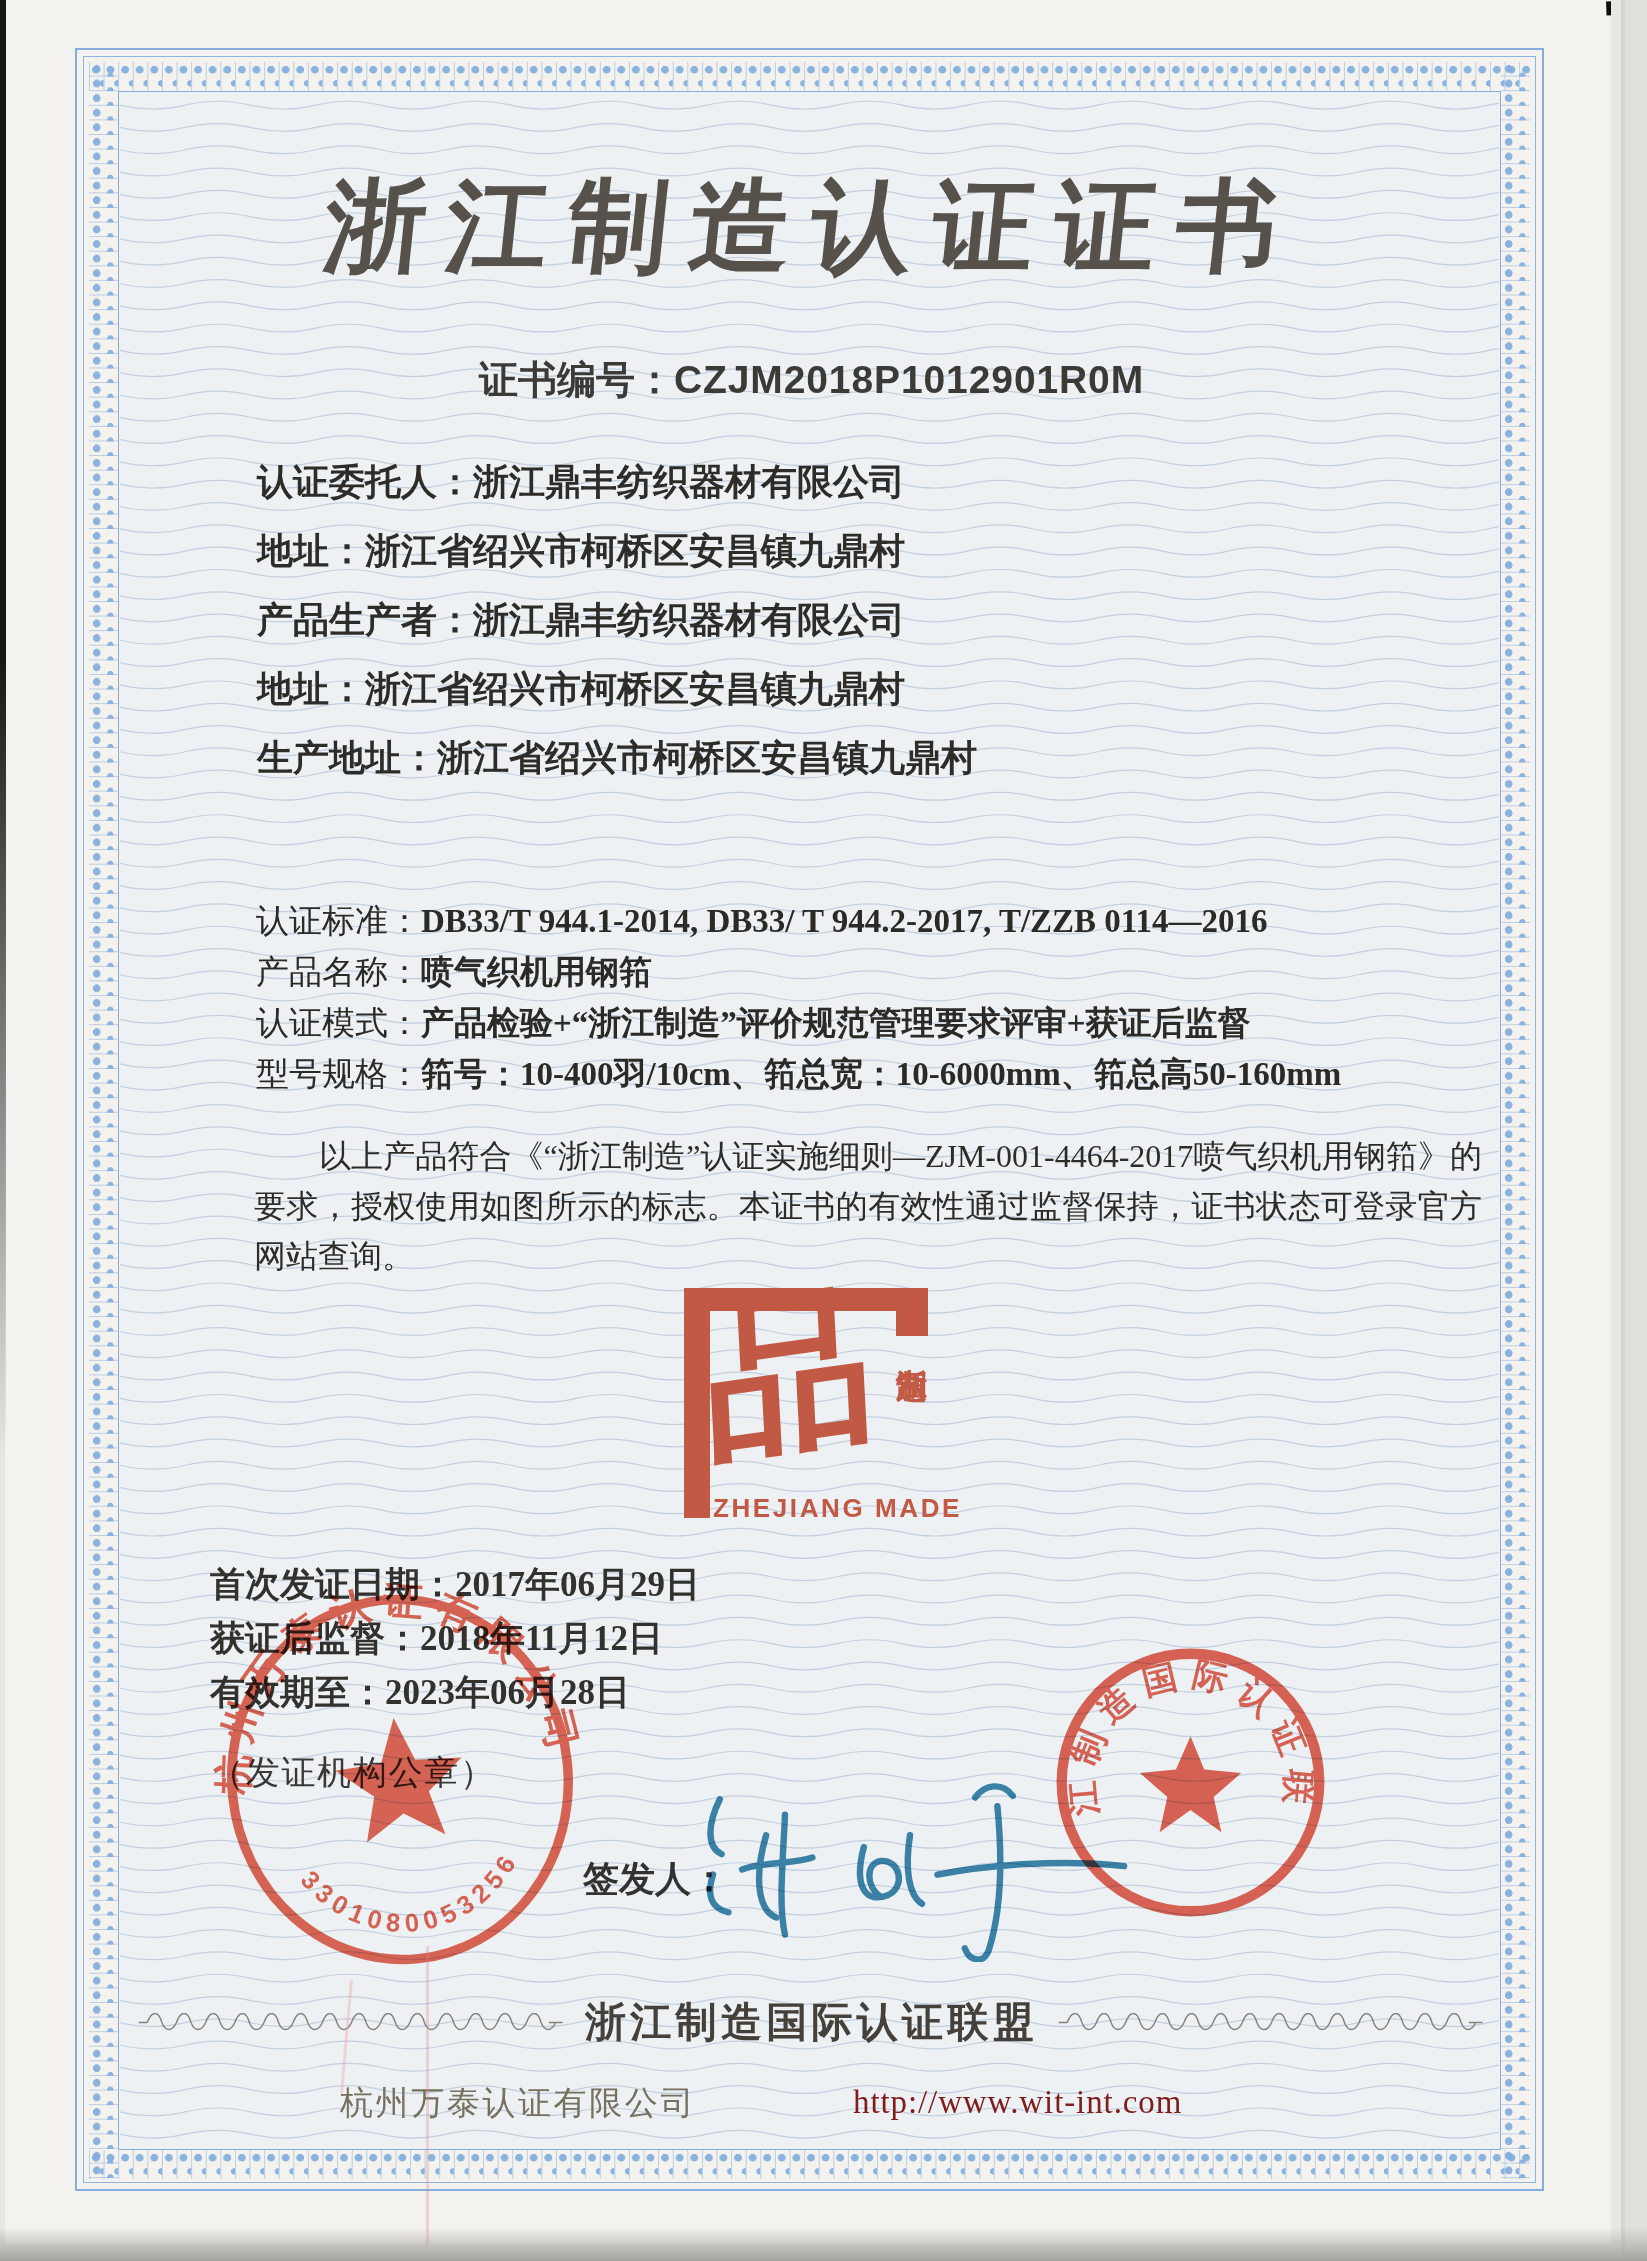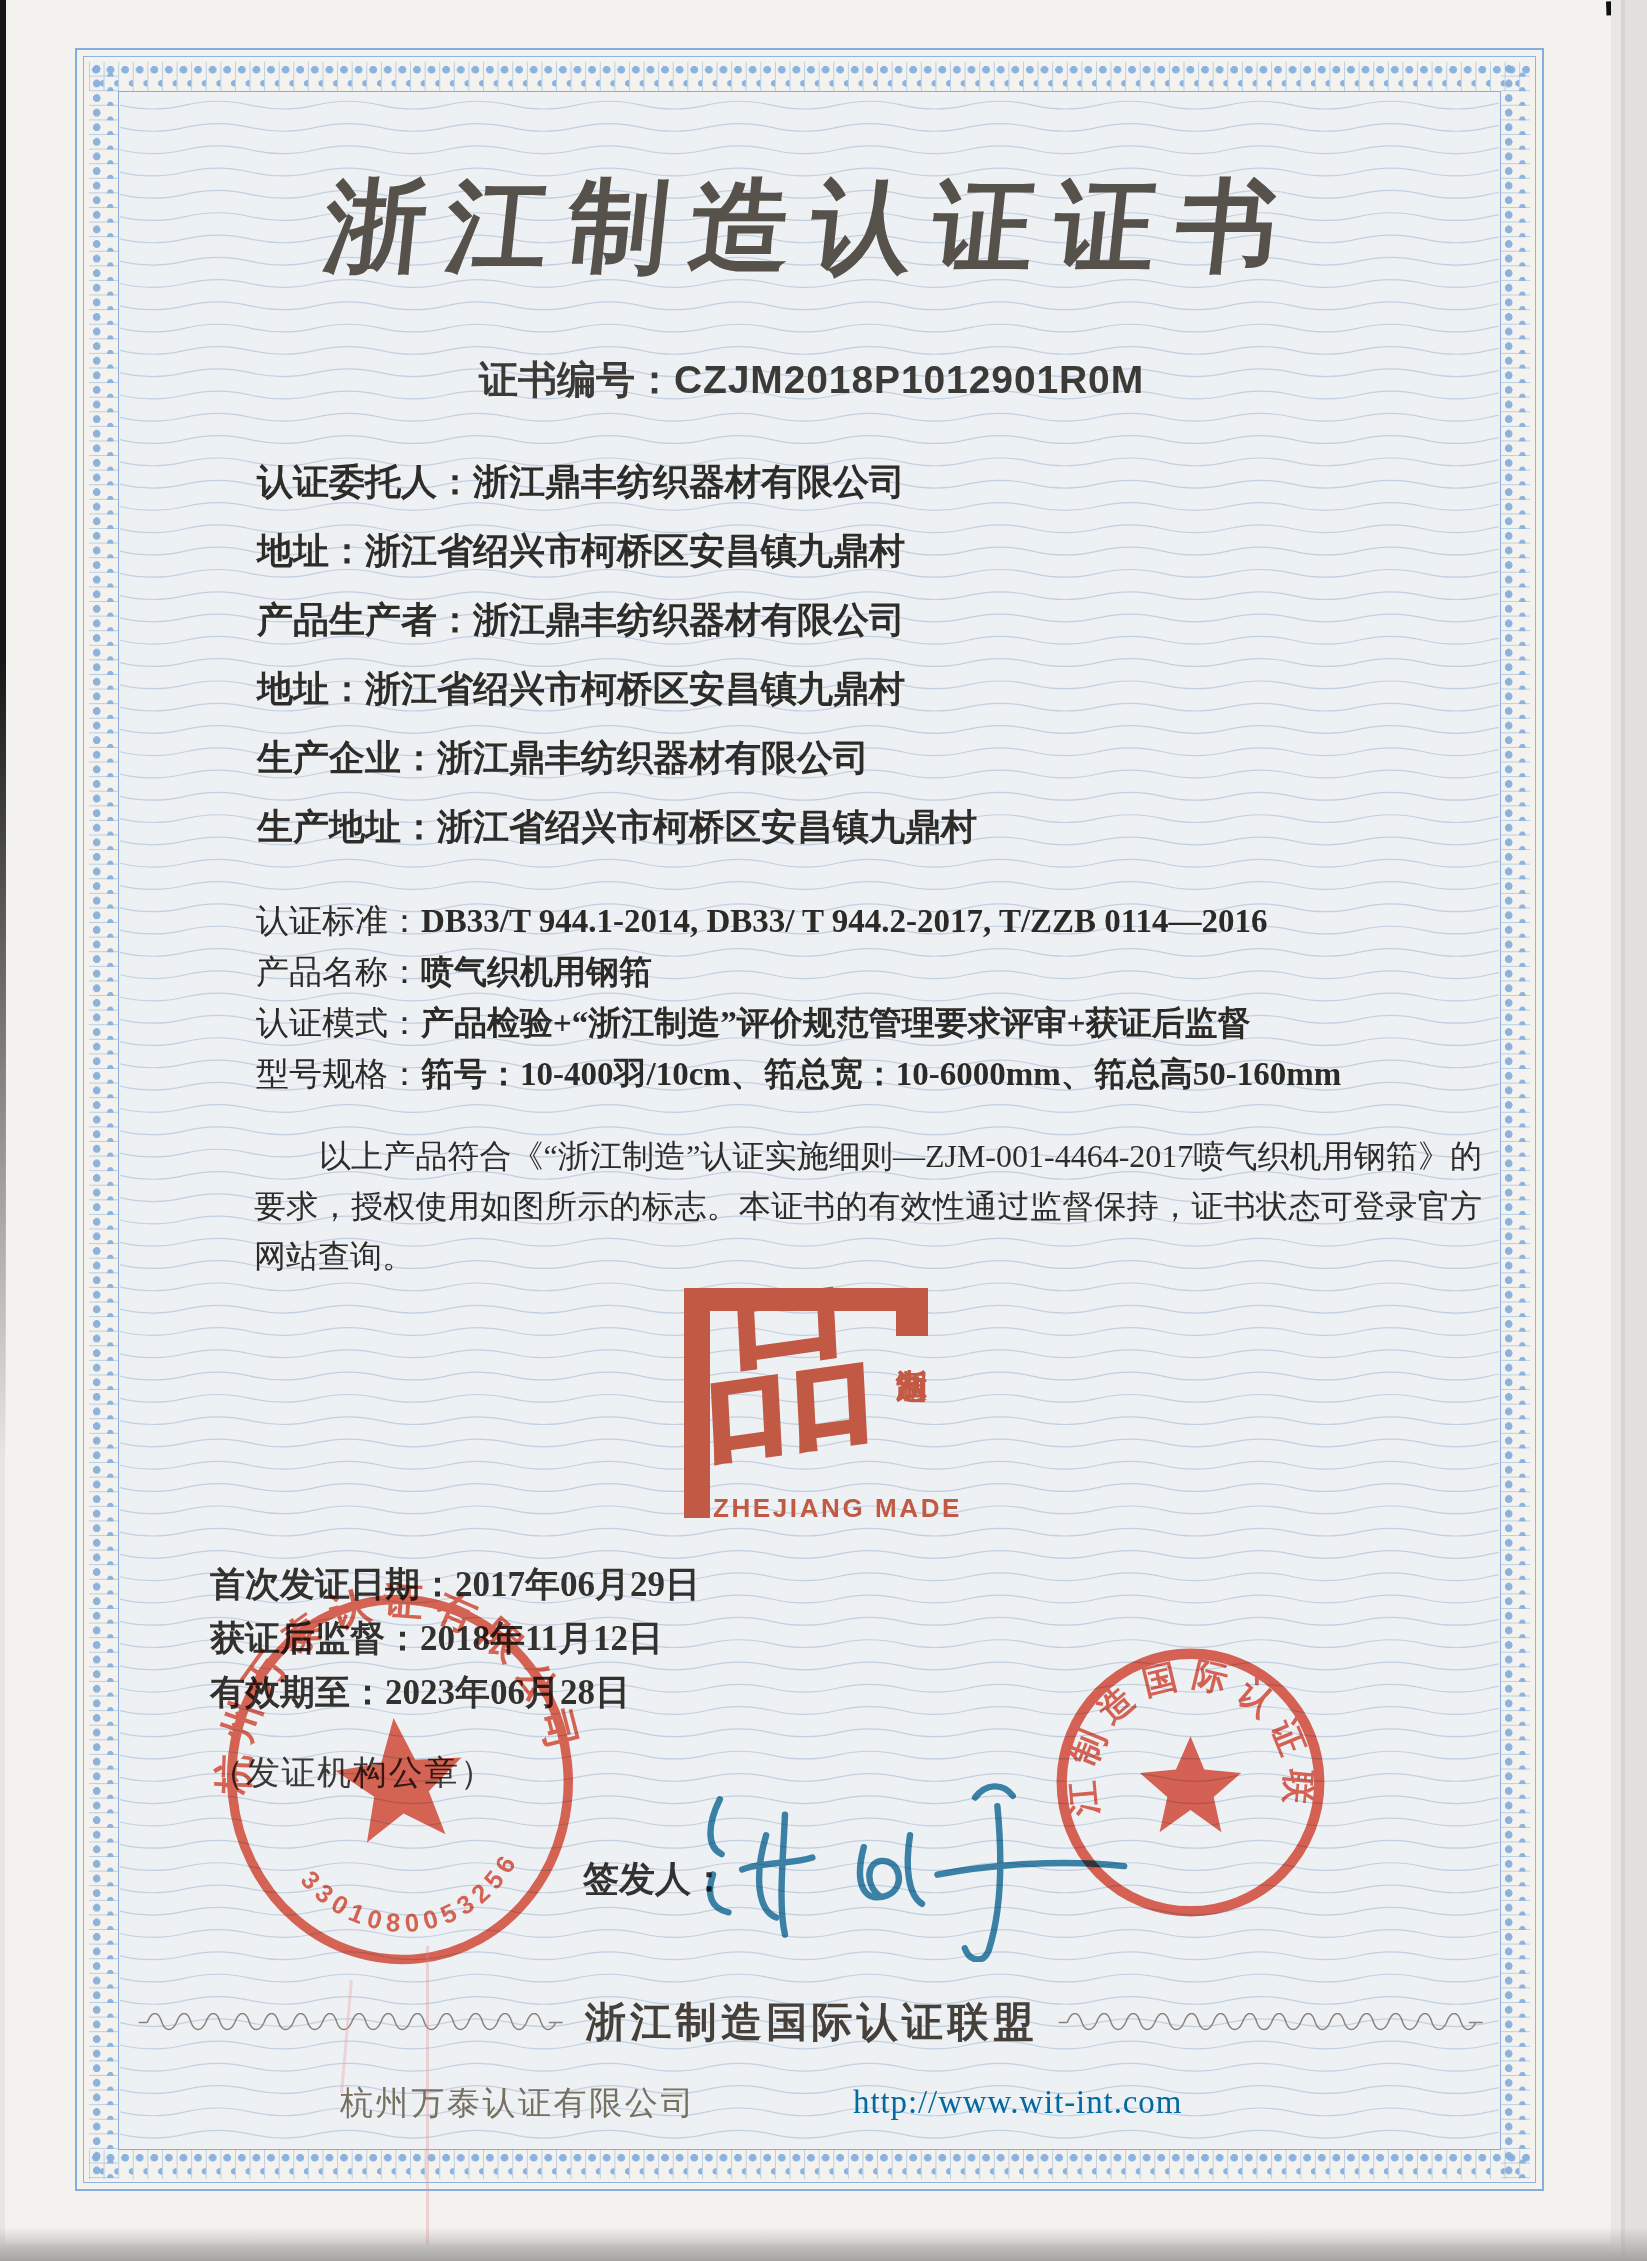--- a/index.html
+++ b/index.html
@@ -72,21 +72,21 @@
   .stamp{position:absolute;mix-blend-mode:multiply;opacity:.88;}
   .stamp-left{left:213px;top:1583px;transform:rotate(-6deg);}
   .stamp-right{left:1048px;top:1640px;}
   .stamp text{font-weight:bold;}
   
   .alliance{position:absolute;left:125px;top:1995px;width:1373px;display:flex;
       align-items:center;justify-content:center;gap:19px;}
   .alliance .head{font-size:41px;font-weight:bold;color:#45403a;letter-spacing:4.3px;white-space:nowrap;}
   .footer-issuer{position:absolute;left:340px;top:2081px;font-size:33px;color:#75705f;
       letter-spacing:2.6px;white-space:nowrap;}
-  .footer-url{position:absolute;left:853px;top:2084px;font-size:33px;color:#0369a1;
+  .footer-url{position:absolute;left:853px;top:2084px;font-size:33px;color:#7f1d1d;
       letter-spacing:0.9px;white-space:nowrap;}
   
   .edge-left{position:absolute;left:0;top:0;width:6px;height:1458px;
       background:linear-gradient(to bottom,#161616 0 45%,rgba(22,22,22,0) 100%);}
   .corner-tr{position:absolute;left:1606px;top:0;width:41px;height:13.7px;background:#0f0f0f;
       transform:rotate(-2deg);transform-origin:right top;}
   .right-gutter{position:absolute;left:1611px;top:0;width:36px;height:2261px;
       background:linear-gradient(to right,#e9e7e3 0 10.3px,#d7d5d1 10.3px 13.7px,#e2e0dc 13.7px 100%);}
   .bottom-shadow{position:absolute;left:0;top:2227px;width:1647px;height:34px;
       background:linear-gradient(to bottom,rgba(162,160,156,0),#a5a39f);}
@@ -206,21 +206,20 @@
   <div class="title">浙江制造认证证书</div>
   <div class="certno">
     <span class="lbl">证书编号：</span><span class="val">CZJM2018P1012901R0M</span>
   </div>
 
   <div class="info">
     <div class="line"><span class="lbl">认证委托人：</span><span class="val">浙江鼎丰纺织器材有限公司</span></div>
     <div class="line"><span class="lbl">地址：</span><span class="val">浙江省绍兴市柯桥区安昌镇九鼎村</span></div>
     <div class="line"><span class="lbl">产品生产者：</span><span class="val">浙江鼎丰纺织器材有限公司</span></div>
     <div class="line"><span class="lbl">地址：</span><span class="val">浙江省绍兴市柯桥区安昌镇九鼎村</span></div>
-    <div class="line"><span class="lbl">生产企业：</span><span class="val">浙江鼎丰纺织器材有限公司</span></div>
     <div class="line"><span class="lbl">生产地址：</span><span class="val">浙江省绍兴市柯桥区安昌镇九鼎村</span></div>
   </div>
 
   <div class="specs">
     <div class="line"><span class="lbl">认证标准：</span><span class="val">DB33/T 944.1-2014, DB33/ T 944.2-2017, T/ZZB 0114—2016</span></div>
     <div class="line"><span class="lbl">产品名称：</span><span class="val">喷气织机用钢筘</span></div>
     <div class="line"><span class="lbl">认证模式：</span><span class="val">产品检验+“浙江制造”评价规范管理要求评审+获证后监督</span></div>
     <div class="line"><span class="lbl">型号规格：</span><span class="val">筘号：10-400羽/10cm、筘总宽：10-6000mm、筘总高50-160mm</span></div>
   </div>
 

